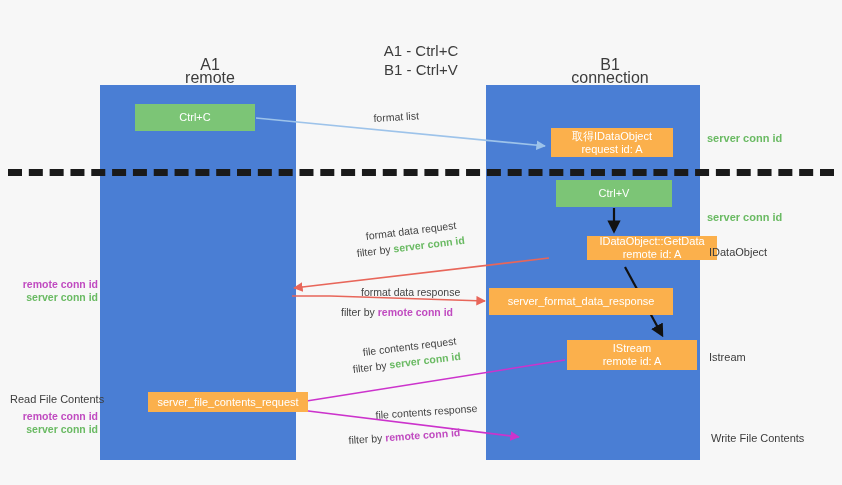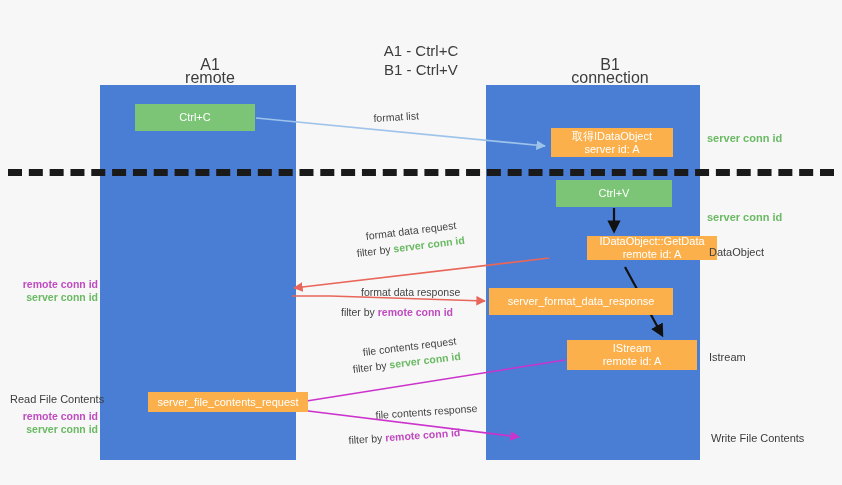--- a/index.html
+++ b/index.html
@@ -150,32 +150,32 @@
 
     <line x1="565" y1="360" x2="294" y2="403" stroke="#cc33cc" stroke-width="1.6" marker-end="url(#ah-magenta)"></line>
 
     <line x1="292" y1="409" x2="519" y2="437" stroke="#cc33cc" stroke-width="1.6" marker-end="url(#ah-magenta)"></line>
   </svg>
 
   <div class="abs" id="divider"></div>
 
   <div class="abs box green" id="box-ctrlc">Ctrl+C</div>
   <div class="abs box orange" id="box-getidataobject">取得IDataObject
-server id: A</div>
+request id: A</div>
   <div class="abs box green" id="box-ctrlv">Ctrl+V</div>
   <div class="abs box orange" id="box-getdata">IDataObject::GetData
 remote id: A</div>
   <div class="abs box orange" id="box-fmt-resp">server_format_data_response</div>
   <div class="abs box orange" id="box-istream">IStream
 remote id: A</div>
   <div class="abs box orange" id="box-file-req">server_file_contents_request</div>
 
   <div class="abs sidelabel green-t" id="lbl-server-1">server conn id</div>
   <div class="abs sidelabel green-t" id="lbl-server-2">server conn id</div>
-  <div class="abs sidelabel" id="lbl-dataobject">DataObject</div>
+  <div class="abs sidelabel" id="lbl-dataobject">IDataObject</div>
   <div class="abs sidelabel" id="lbl-istream">Istream</div>
   <div class="abs sidelabel" id="lbl-write">Write File Contents</div>
 
   <div class="abs" id="lbl-left-1">
     <div class="purple-t">remote conn id</div>
     <div class="green-t">server conn id</div>
   </div>
 
   <div class="abs" id="lbl-read">Read File Contents</div>
 

